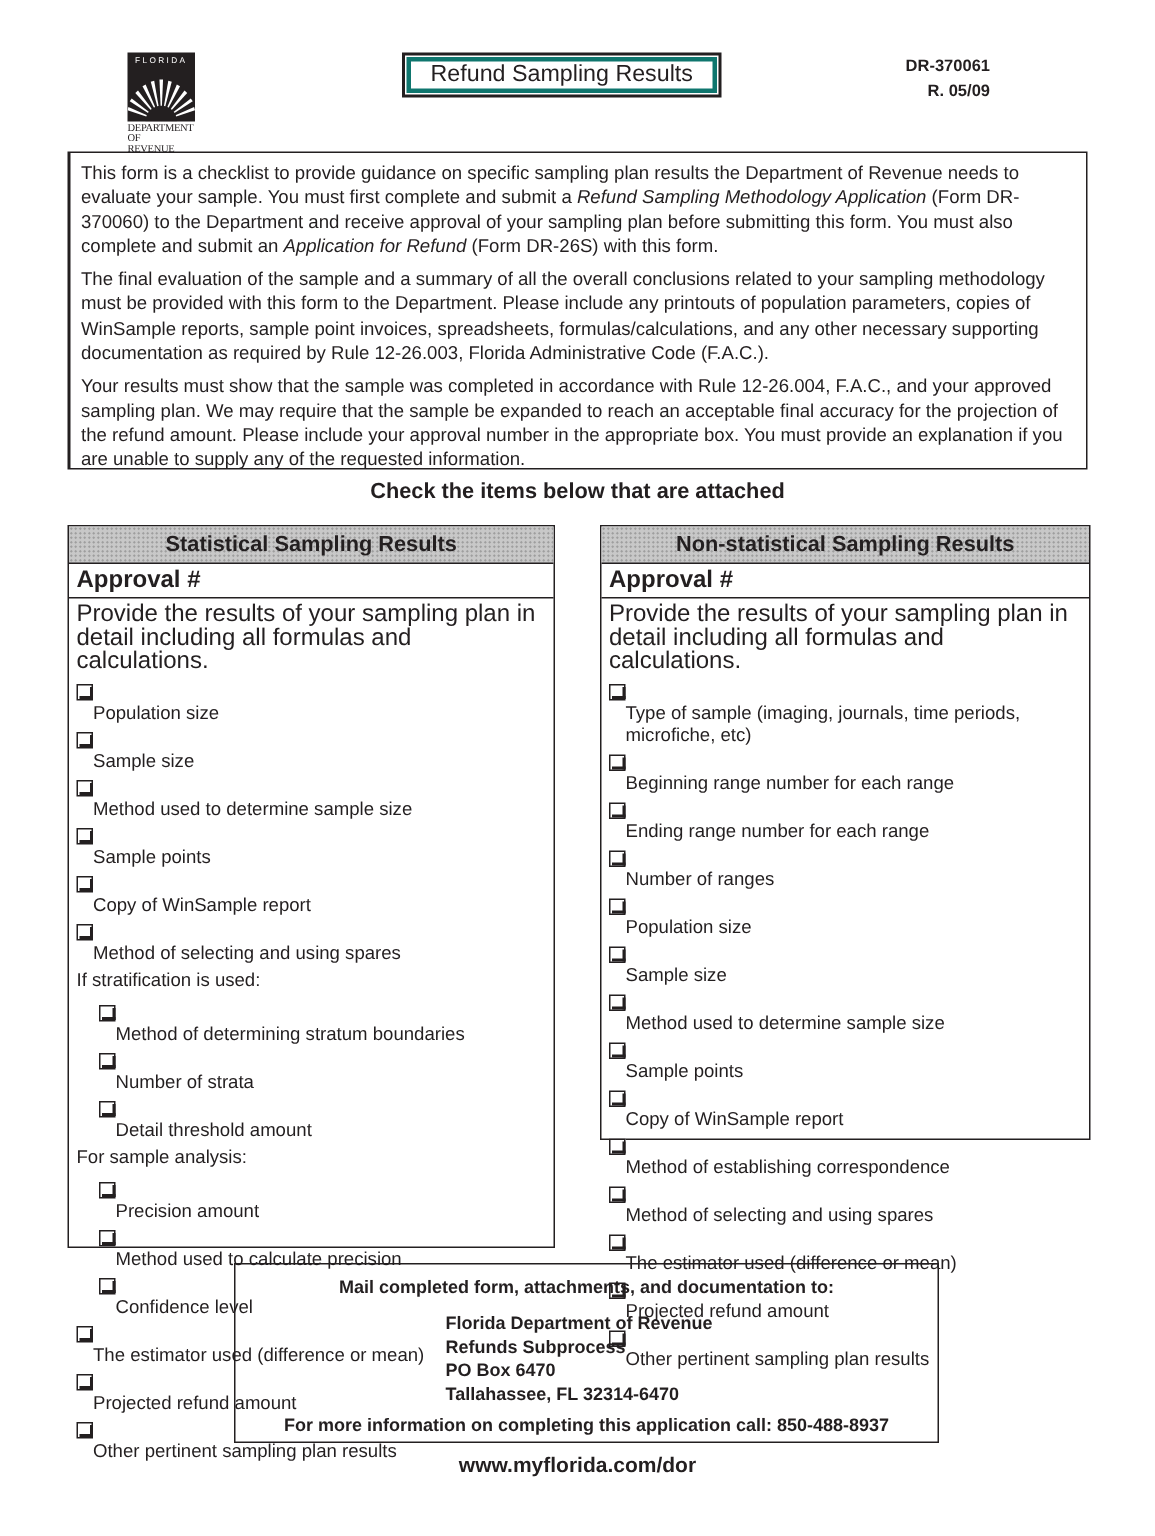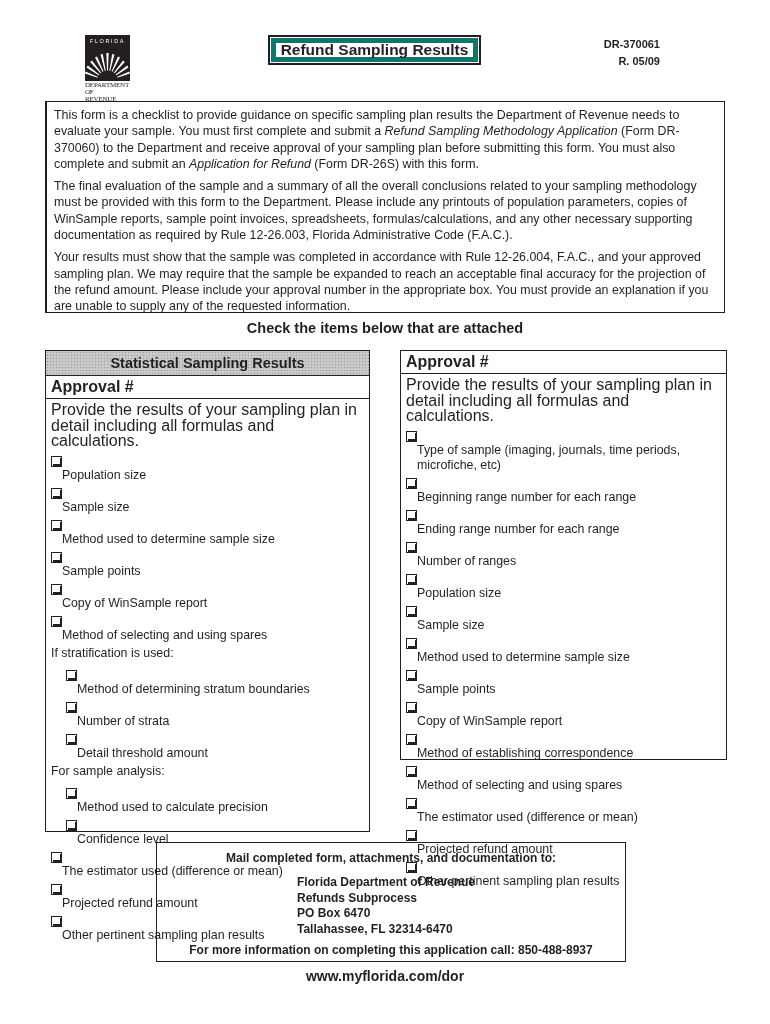--- a/index.html
+++ b/index.html
@@ -6,21 +6,21 @@
   html, body { width: 770px; height: 1024px; background: #ffffff; overflow: hidden; }
   body { position: relative; font-family: "Liberation Sans", sans-serif; color: #231f20; }
 
   .logo { position: absolute; left: 45px; top: 35px; width: 45px; height: 81px; padding-left: 40px; }
   .logo-box { width: 45px; height: 46px; background: #231f20; position: relative; overflow: hidden; }
   .logo-word { position: absolute; top: 3px; left: 0; width: 100%; text-align: center; color: #fff; font-size: 5.5px; letter-spacing: 1.6px; }
   .logo-sun { position: absolute; left: 0; top: 12px; width: 45px; height: 34px; }
   .logo-caption { font-family: "Liberation Serif", serif; font-size: 7px; line-height: 7px; text-align: left; margin-top: 1px; letter-spacing: -0.2px; }
 
   .title-box { position: absolute; left: 268px; top: 35px; width: 213px; height: 30px; border: 2px solid #231f20; padding: 1px; }
-  .title-inner { width: 100%; height: 100%; border: 5px solid #0f766e; display: flex; align-items: center; justify-content: center; font-weight: bold; font-size: 15.5px; }
+  .title-inner { width: 100%; height: 100%; border: 3px solid #0f766e; display: flex; align-items: center; justify-content: center; font-weight: normal; font-size: 15.5px; }
 
   .form-id { position: absolute; right: 110px; top: 36px; text-align: right; font-weight: bold; font-size: 11px; line-height: 17px; }
 
   .intro { position: absolute; left: 45px; top: 101px; width: 680px; height: 212px; border: 1px solid #231f20; border-left-width: 2px; padding: 5px 6px 0 7px; font-size: 12.4px; line-height: 16.3px; }
   .intro p { margin-bottom: 6px; }
   .intro i { font-style: italic; }
 
   .check-heading { position: absolute; left: 0; top: 320px; width: 770px; text-align: center; font-weight: bold; font-size: 14.5px; }
 
   .panel { position: absolute; border: 1px solid #231f20; font-size: 12.4px; }
@@ -154,20 +154,26 @@
         <span class="cb">
           <span class="sh"></span>
         </span>
         <span class="text">Detail threshold amount</span>
       </div>
     <div class="sub-label">For sample analysis:</div>
     <div class="item indent">
         <span class="cb">
           <span class="sh"></span>
         </span>
+        <span class="text">Precision amount</span>
+      </div>
+    <div class="item indent">
+        <span class="cb">
+          <span class="sh"></span>
+        </span>
         <span class="text">Method used to calculate precision</span>
       </div>
     <div class="item indent">
         <span class="cb">
           <span class="sh"></span>
         </span>
         <span class="text">Confidence level</span>
       </div>
     <div class="item">
         <span class="cb">
@@ -184,20 +190,21 @@
     <div class="item">
         <span class="cb">
           <span class="sh"></span>
         </span>
         <span class="text">Other pertinent sampling plan results</span>
       </div>
   </div>
 </div>
 
 <div class="panel panel-right">
+  <div class="panel-head">Non-statistical Sampling Results</div>
   <div class="approval">
       <span>Approval #</span>
     </div>
   <div class="instr">Provide the results of your sampling plan in detail including all formulas and calculations.</div>
   <div class="items">
     <div class="item" style="min-height:37px">
         <span class="cb">
           <span class="sh"></span>
         </span>
         <span class="text" style="padding-right:20px">Type of sample (imaging, journals, time periods, microfiche, etc)</span>

